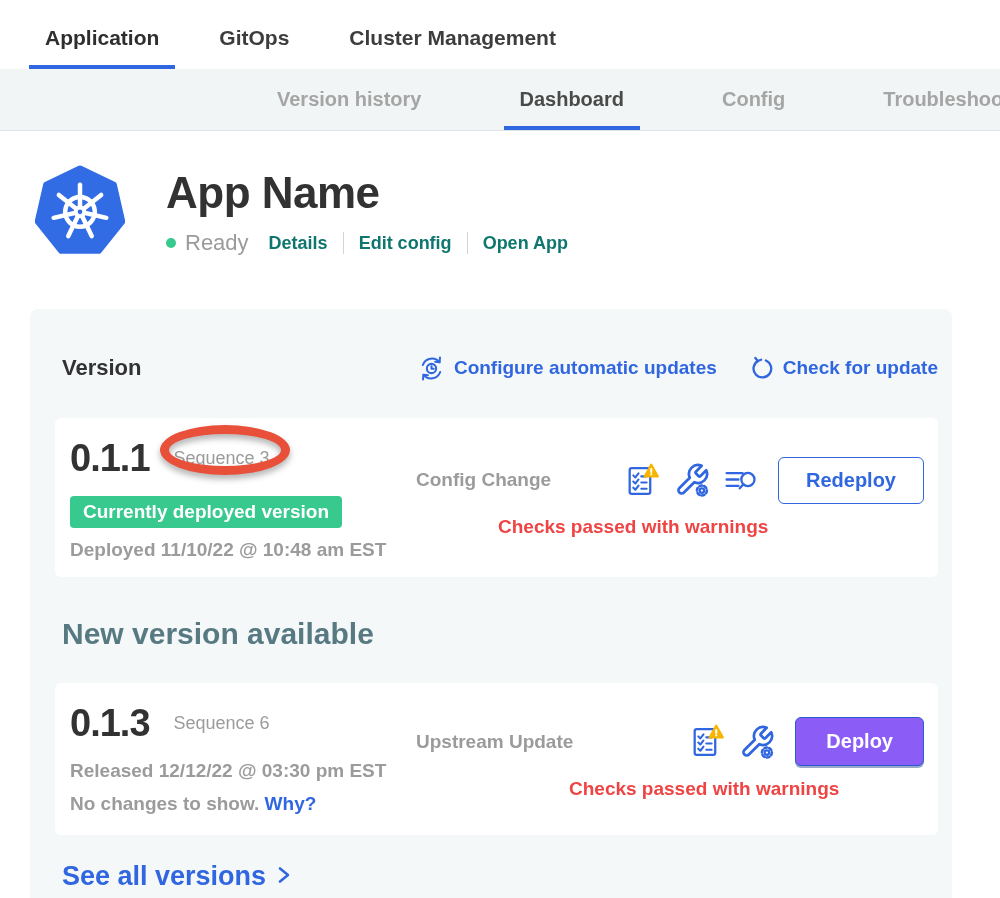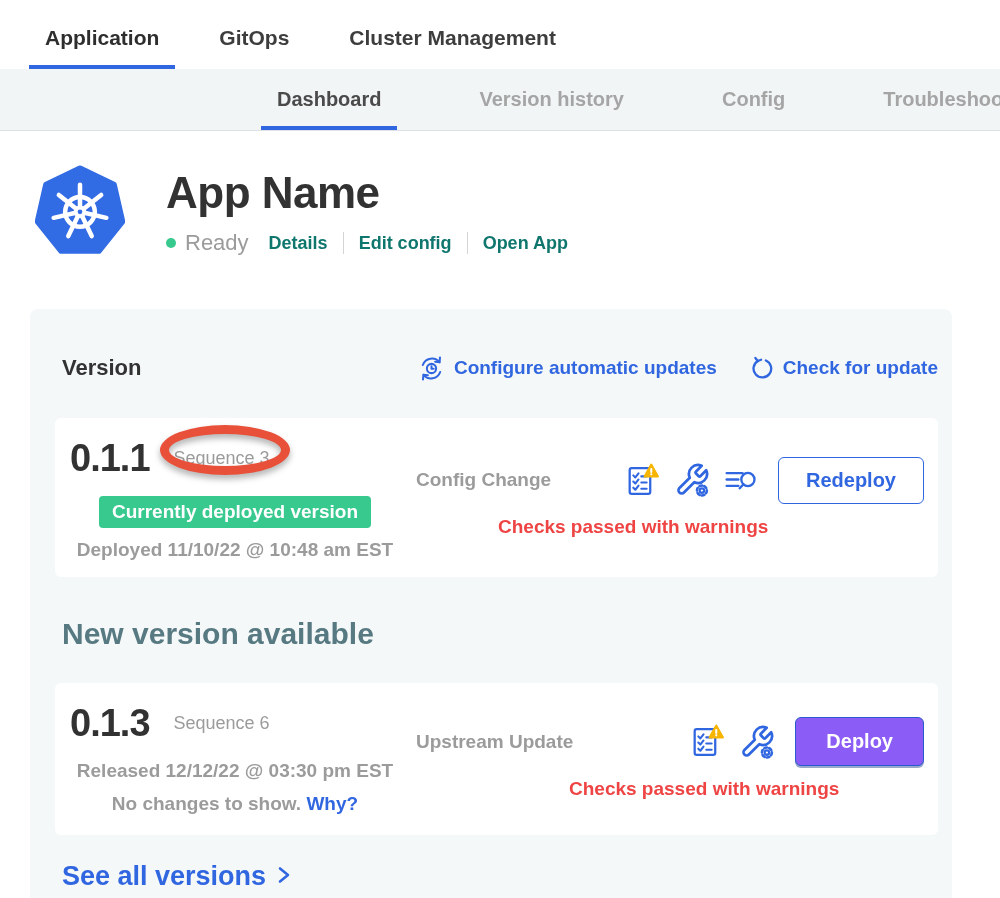--- a/index.html
+++ b/index.html
@@ -47,21 +47,21 @@
     border-radius: 8px; padding: 28px 14px 42px 25px;
   }
   .panel-head { display: flex; align-items: center; margin-bottom: 18px; }
   .panel-title { font-size: 22px; font-weight: 700; color: #323232; margin-left: 7px; }
   .panel-actions { margin-left: auto; display: flex; align-items: center; gap: 32px; }
   .action-link { display: flex; align-items: center; gap: 9px; font-size: 19px; font-weight: 700; color: #3066e0; cursor: pointer; }
   .action-link svg { display: block; }
 
   
   .vcard { background: #fff; border-radius: 6px; padding: 16px 14px 16px 15px; display: flex; min-height: 152px; }
-  .vcard-left { width: 330px; flex: none; text-align: center; }
+  .vcard-left { width: 330px; flex: none; }
   .version-line { display: flex; align-items: center; position: relative; height: 50px; }
   .version-number { font-size: 38px; font-weight: 800; color: #323232; letter-spacing: -1px; }
   .sequence-label { font-size: 18px; color: #9b9b9b; margin-left: 24px; }
   .annotation-ellipse {
     position: absolute; left: 90px; top: -9px; width: 130px; height: 50px;
     border: 9px solid #e8503a; border-radius: 50%;
     filter: drop-shadow(0 4px 3px rgba(0,0,0,0.30));
     pointer-events: none;
   }
   .deployed-badge {
@@ -93,22 +93,22 @@
 </head>
 <body>
 
 <nav class="topnav">
   <div class="tab active">Application</div>
   <div class="tab">GitOps</div>
   <div class="tab">Cluster Management</div>
 </nav>
 
 <nav class="subnav">
+  <div class="tab">Version history</div>
   <div class="tab active">Dashboard</div>
-  <div class="tab">Version history</div>
   <div class="tab">Config</div>
   <div class="tab">Troubleshoot</div>
 </nav>
 
 <header class="app-header">
   <span>
     <svg class="k8s-logo" viewBox="0 0 100 104">
       <polygon points="50,6 87.5,24.1 96.8,64.7 70.8,97.2 29.2,97.2 3.2,64.7 12.5,24.1" fill="#326ce5" stroke="#326ce5" stroke-width="7" stroke-linejoin="round"></polygon>
       <g stroke="#ffffff" stroke-width="5" stroke-linecap="round">
         <line x1="50" y1="54" x2="50" y2="24"></line>

